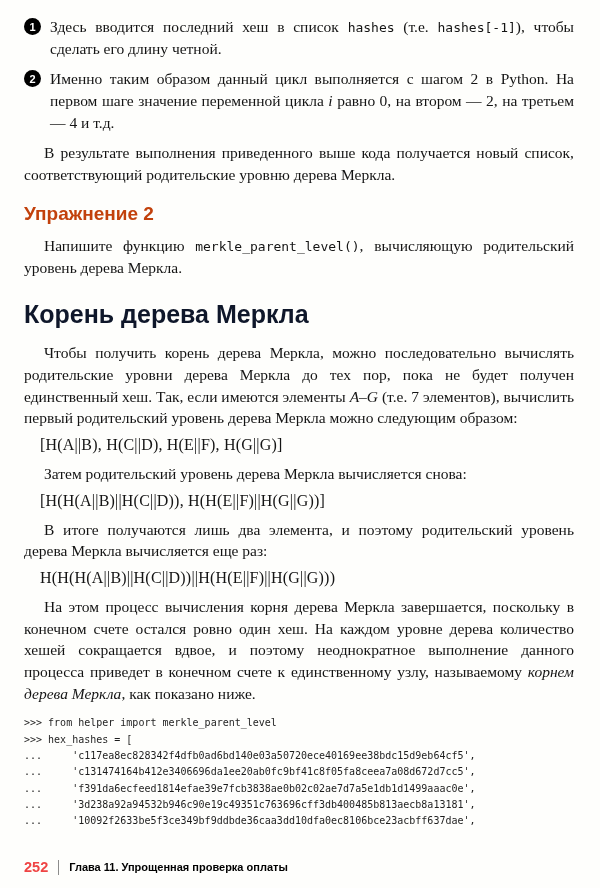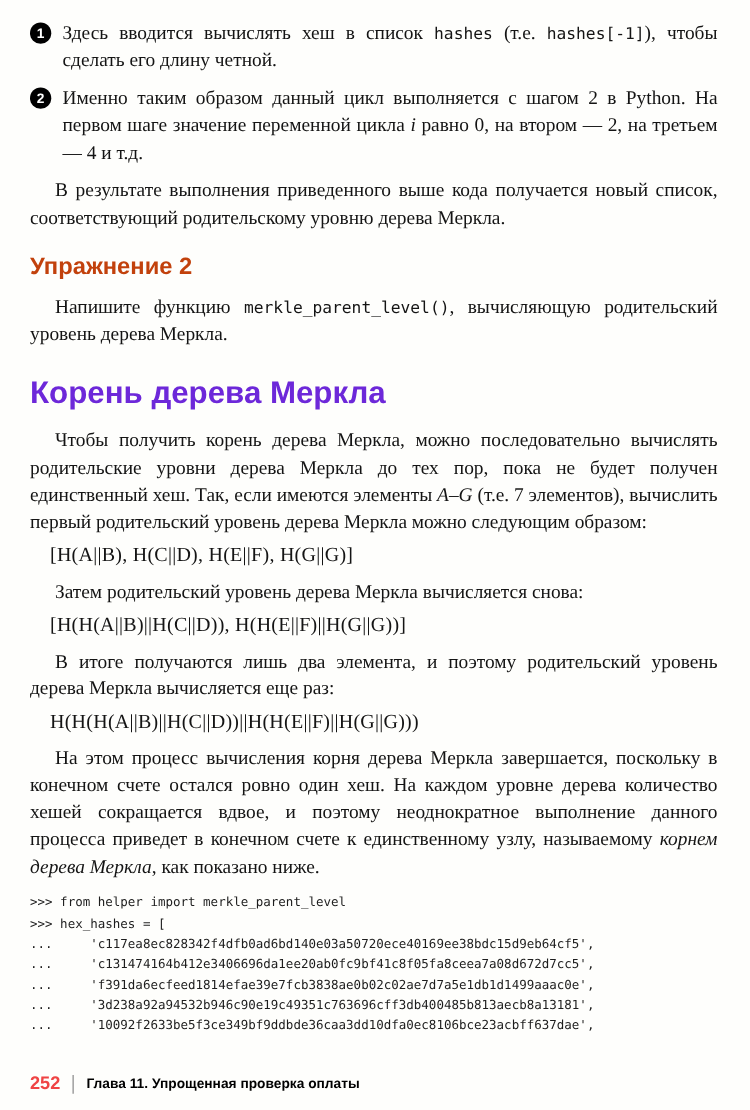--- a/index.html
+++ b/index.html
@@ -48,21 +48,21 @@
   h2.exercise-title {
     font-family: "Liberation Sans", sans-serif;
     font-size: 19px; font-weight: 700;
     margin: 17px 0 10px 0;
     color: #c2410c;
   }
   h1.section-title {
     font-family: "Liberation Sans", sans-serif;
     font-size: 25px; font-weight: 700;
     margin: 22px 0 13px 0;
-    color: #6d28d9;
+    color: #0f172a;
   }
 
   .formula {
     font-size: 16px;
     margin: 7px 0 9px 16px;
     letter-spacing: 0.2px;
   }
 
   .code-block {
     margin-top: 11px;
@@ -84,29 +84,29 @@
   .chapter-title { font-weight: 700; font-size: 11px; color: #000; }
 </style>
 </head>
 <body>
 
 <div class="page">
 
   <div>
     <div class="callout">
       <span class="badge">1</span>
-      <p class="body-text"><span>Здесь вводится вычислять хеш в список </span><code class="inline-code">hashes</code><span> (т.е. </span><code class="inline-code">hashes[-1]</code><span>), чтобы сделать его длину четной.</span></p>
+      <p class="body-text"><span>Здесь вводится последний хеш в список </span><code class="inline-code">hashes</code><span> (т.е. </span><code class="inline-code">hashes[-1]</code><span>), чтобы сделать его длину четной.</span></p>
     </div>
     <div class="callout">
       <span class="badge">2</span>
       <p class="body-text"><span>Именно таким образом данный цикл выполняется с шагом 2 в Python. На первом шаге значение переменной цикла </span><span class="var">i</span><span> равно 0, на втором — 2, на третьем — 4 и т.д.</span></p>
     </div>
   </div>
 
-  <p class="body-text para indent">В результате выполнения приведенного выше кода получается новый список, соответствующий родительскому уровню дерева Меркла.</p>
+  <p class="body-text para indent">В результате выполнения приведенного выше кода получается новый список, соответствующий родительские уровню дерева Меркла.</p>
 
   <h2 class="exercise-title">Упражнение 2</h2>
   <p class="body-text para indent"><span>Напишите функцию </span><code class="inline-code">merkle_parent_level()</code><span>, вычисляющую родительский уровень дерева Меркла.</span></p>
 
   <h1 class="section-title">Корень дерева Меркла</h1>
 
   <p class="body-text para indent"><span>Чтобы получить корень дерева Меркла, можно последовательно вычислять родительские уровни дерева Меркла до тех пор, пока не будет получен единственный хеш. Так, если имеются элементы </span><span class="var">A–G</span><span> (т.е. 7 элементов), вычислить первый родительский уровень дерева Меркла можно следующим образом:</span></p>
 
   <p class="formula">[H(A||B), H(C||D), H(E||F), H(G||G)]</p>
 

